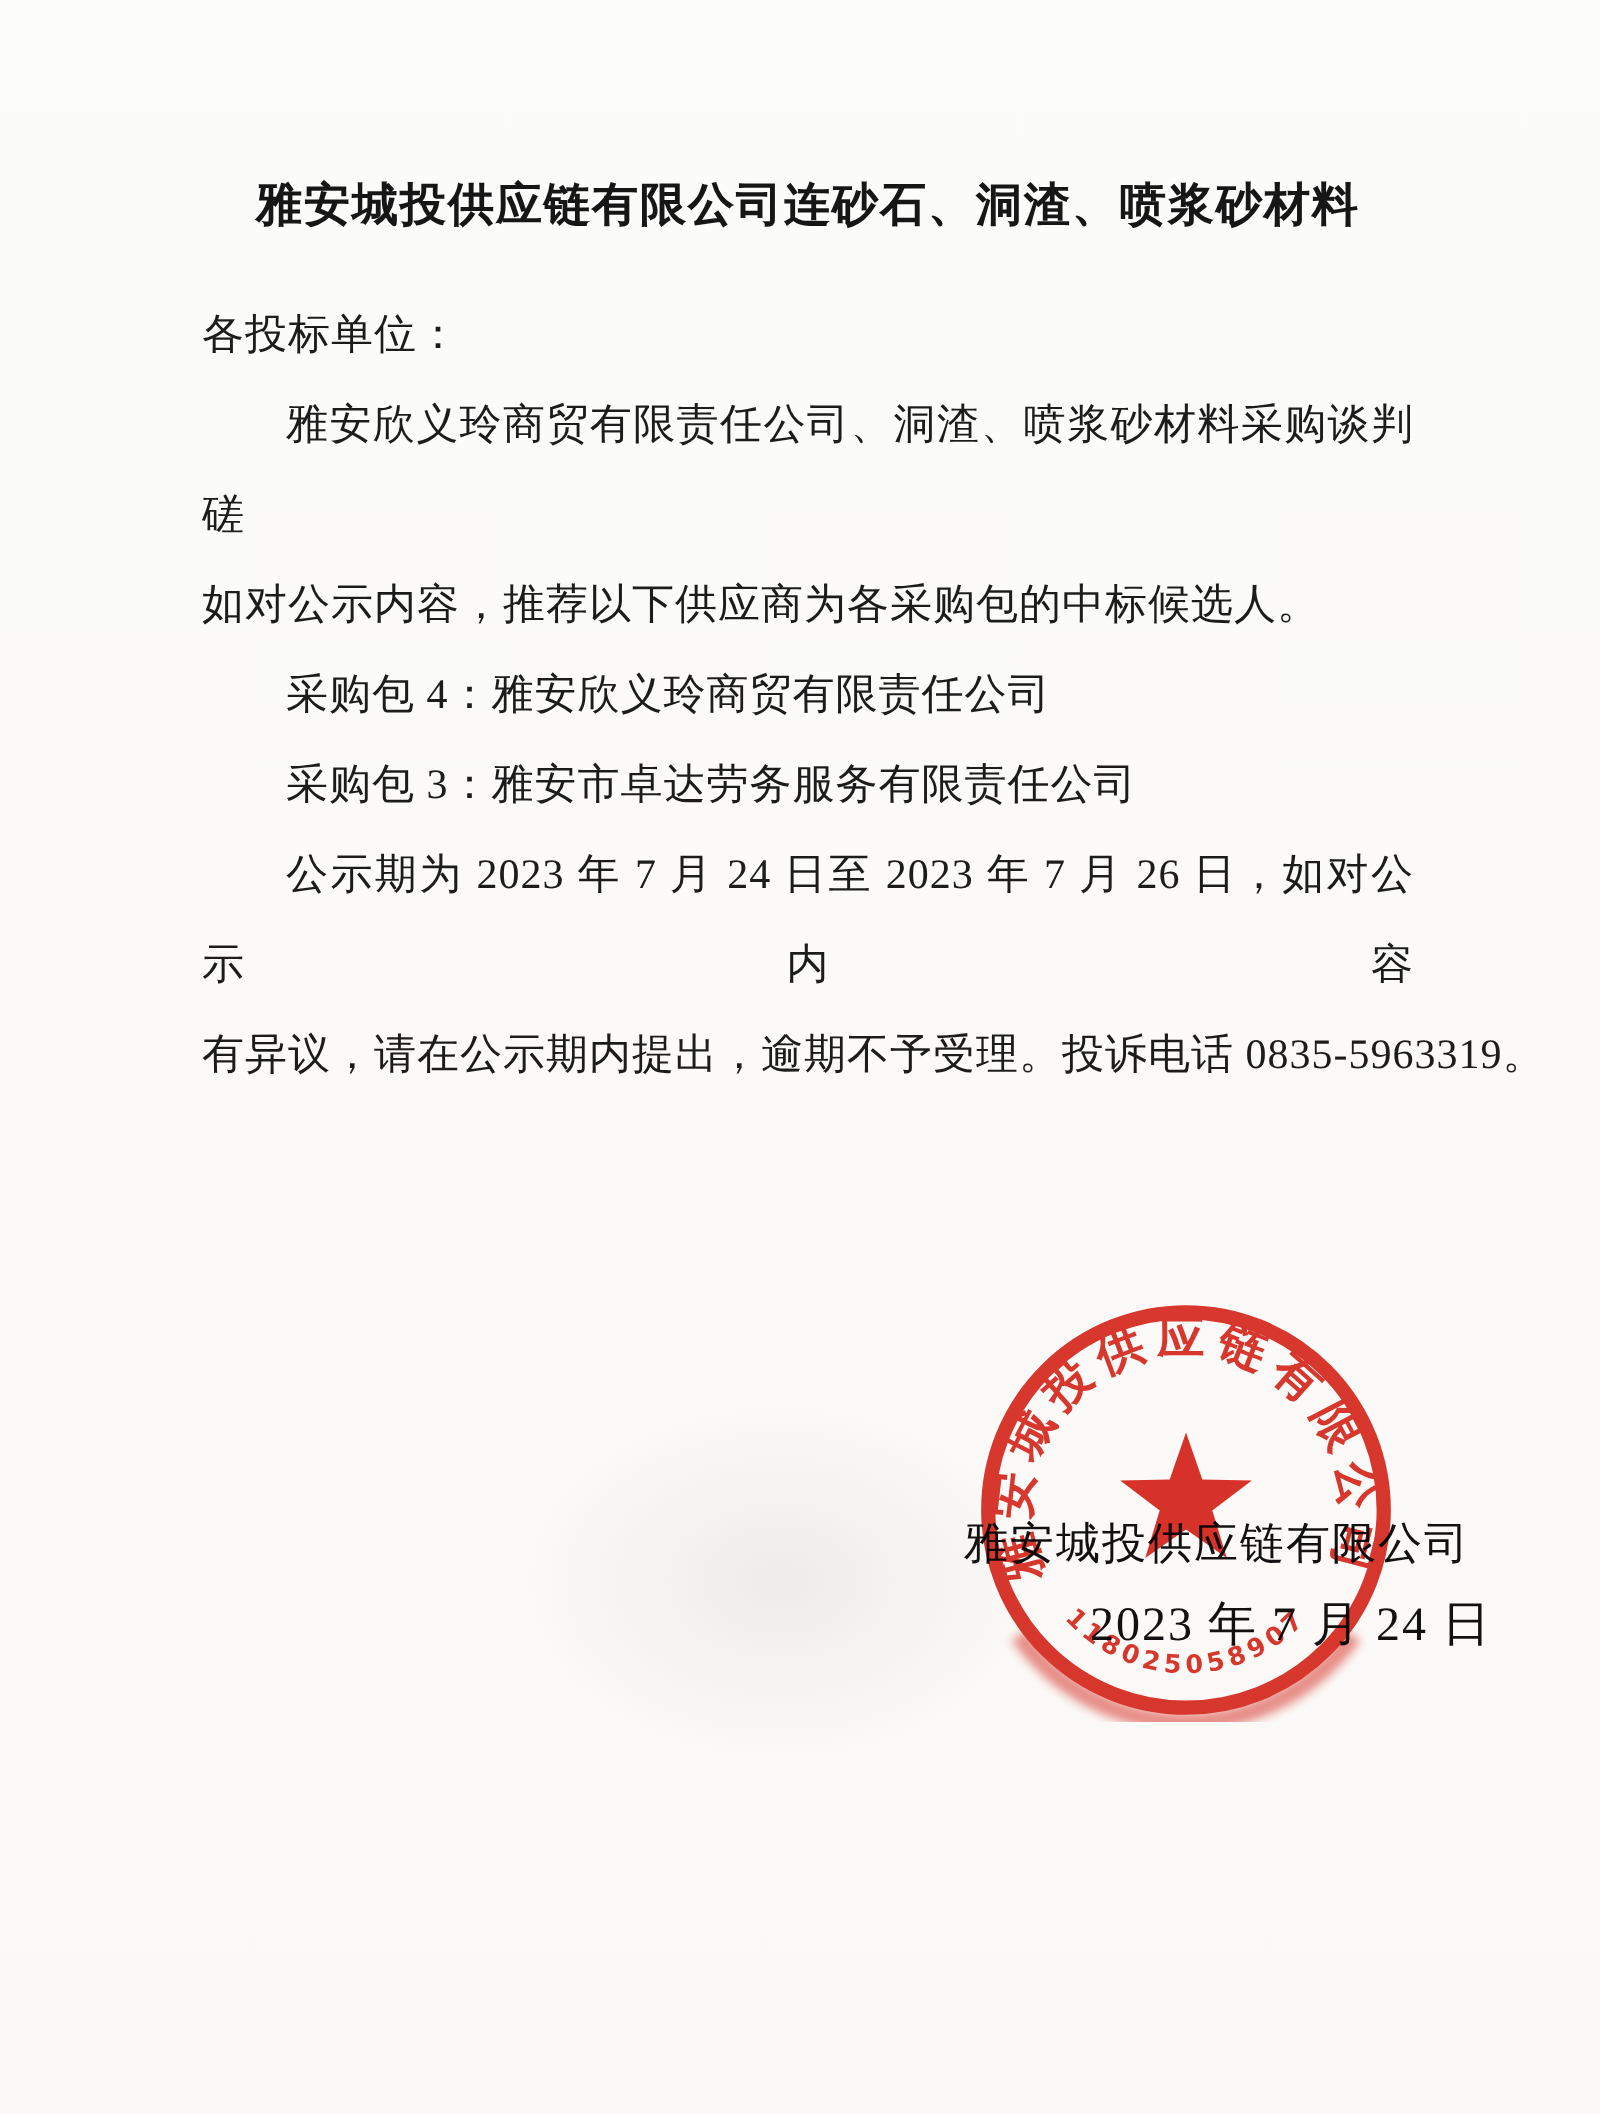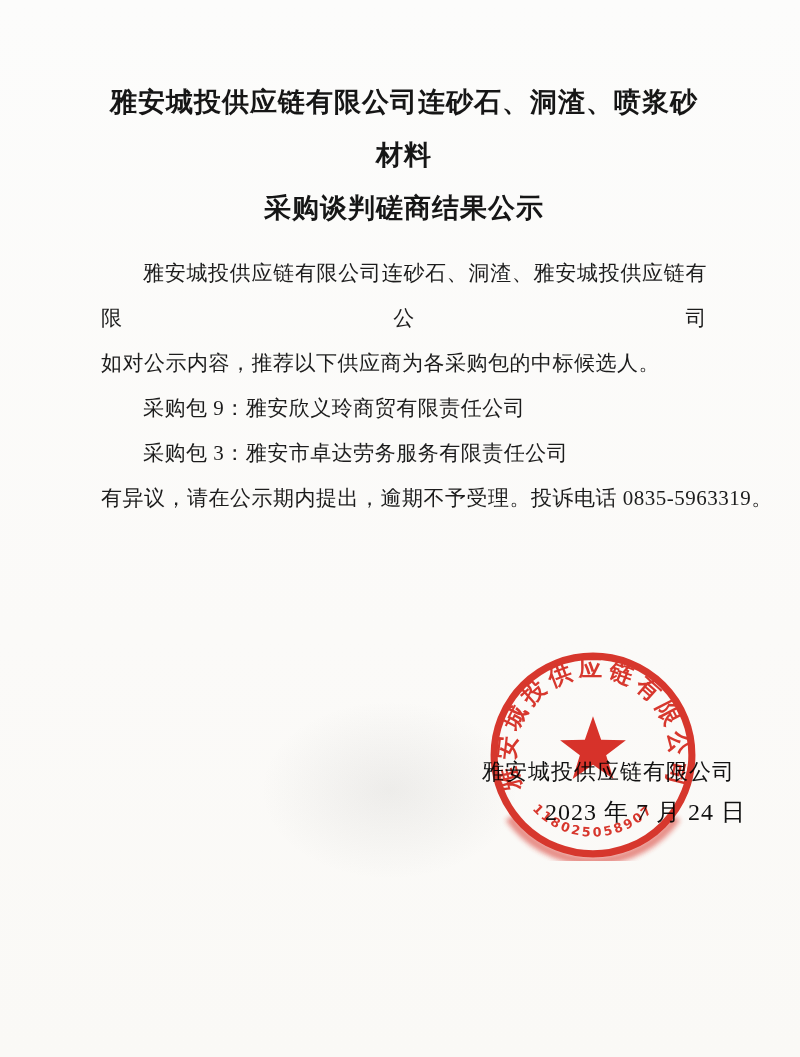--- a/index.html
+++ b/index.html
@@ -18,21 +18,21 @@
   
   .scan-shade {
     position: absolute; left: 260px; top: 700px; width: 260px; height: 180px;
     background: radial-gradient(ellipse at center, rgba(120,120,118,0.10), rgba(120,120,118,0) 70%);
     pointer-events: none;
   }
   .content {
     position: absolute; left: 101px; top: 76px; width: 606px;
   }
   .doc-title {
-    font-size: 27px; font-weight: bold; text-align: center;
+    font-size: 23px; font-weight: bold; text-align: center;
     line-height: 53px; letter-spacing: 1px; margin: 0 0 16px 0;
     color: #161616;
   }
   .doc-title .t-line { display: block; }
   .body-line {
     font-size: 21px; line-height: 45px; margin: 0;
     letter-spacing: 0.5px; white-space: nowrap;
   }
   .body-line.wrapfill { white-space: normal; text-align: justify; text-align-last: justify; }
   .indent { text-indent: 42px; }
@@ -58,27 +58,28 @@
 </head>
 <body>
 
 <div class="page">
 
   <div class="scan-shade"></div>
 
   <div class="content">
     <h1 class="doc-title">
       <span class="t-line">雅安城投供应链有限公司连砂石、洞渣、喷浆砂材料</span>
-      <span class="t-line">采购谈判磋商结果公示</span>
     </h1>
 
-    <p class="body-line wrapfill indent">雅安城投供应链有限公司连砂石、洞渣、雅安城投供应链有限公司</p>
+    <p class="body-line">各投标单位：</p>
+    <p class="body-line wrapfill indent">雅安欣义玲商贸有限责任公司、洞渣、喷浆砂材料采购谈判磋</p>
     <p class="body-line">如对公示内容，推荐以下供应商为各采购包的中标候选人。</p>
-    <p class="body-line indent">采购包 9：雅安欣义玲商贸有限责任公司</p>
+    <p class="body-line indent">采购包 4：雅安欣义玲商贸有限责任公司</p>
     <p class="body-line indent">采购包 3：雅安市卓达劳务服务有限责任公司</p>
+    <p class="body-line wrapfill indent">公示期为 2023 年 7 月 24 日至 2023 年 7 月 26 日，如对公示内容</p>
     <p class="body-line">有异议，请在公示期内提出，逾期不予受理。投诉电话 0835-5963319。</p>
   </div>
 
   <div class="signature-company">雅安城投供应链有限公司</div>
   <div class="signature-date">2023 年 7 月 24 日</div>
 
   <div class="stamp">
     <svg viewBox="0 0 208 208" xmlns="http://www.w3.org/2000/svg">
       <defs>
         <path id="arcTop" d="M 32.6 132.8 A 77 77 0 1 1 175.4 132.8" fill="none"></path>

